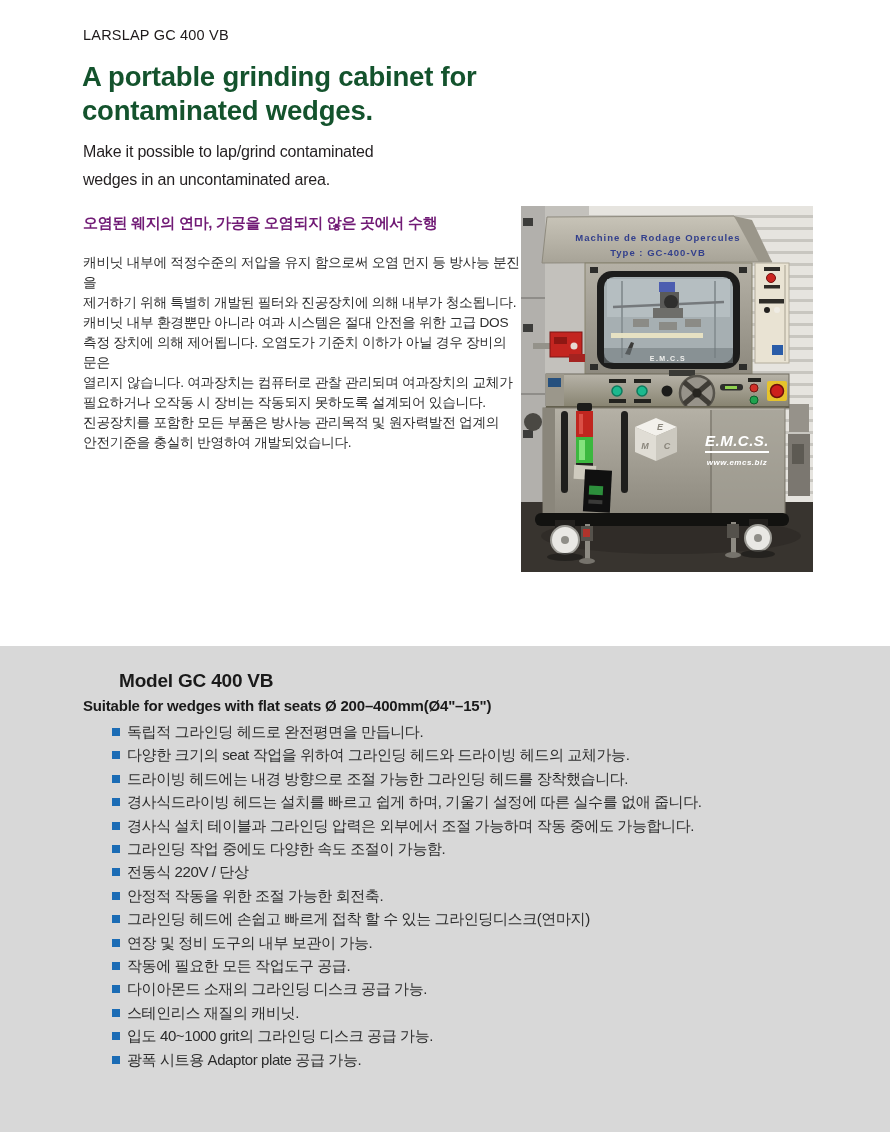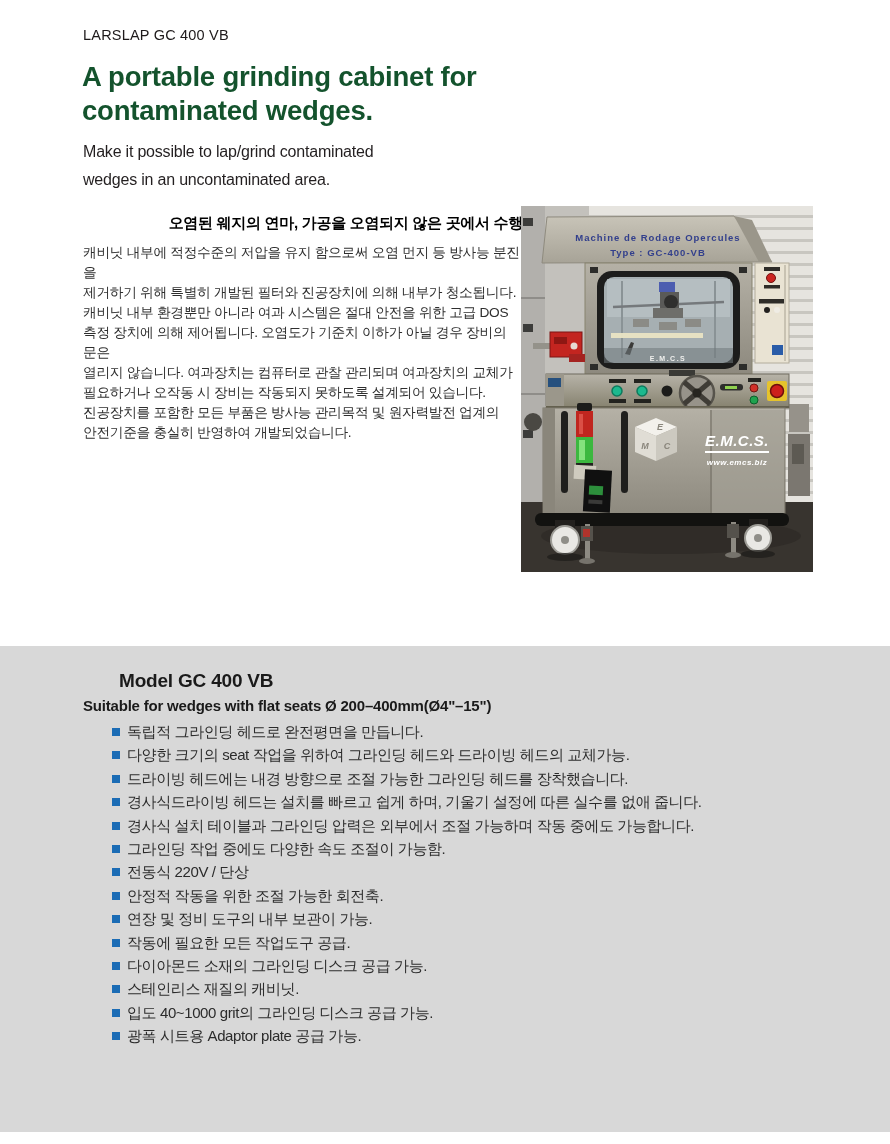--- a/index.html
+++ b/index.html
@@ -20,23 +20,22 @@
     font-size:27.5px;font-weight:bold;line-height:34px;color:#14532d;
     letter-spacing:-.2px;
   }
   .subtitle{
     position:absolute;left:83px;top:138px;
     font-size:16px;font-weight:400;line-height:28px;color:#231f20;
     letter-spacing:-.2px;
   }
   .kr-block{position:absolute;left:83px;top:212px;width:440px;}
   .kr-heading{
-    font-size:15px;font-weight:bold;color:#000000;line-height:22px;margin-bottom:9px;
+    font-size:15px;font-weight:bold;color:#701a75;line-height:22px;margin-bottom:19px;
     letter-spacing:-.3px;
-    text-align:right;
   }
   .kr-line{
     font-size:13.7px;color:#2e2e2e;line-height:20px;letter-spacing:-.3px;
   }
   .photo{
     position:absolute;left:521px;top:206px;width:292px;height:366px;
     display:block;
   }
   .gray-section{
     position:absolute;left:0;top:646px;width:890px;height:498px;
@@ -325,20 +324,24 @@
         <li class="feature">
           <span class="bullet"></span>
           <span>전동식 220V / 단상</span>
         </li>
 
         <li class="feature">
           <span class="bullet"></span>
           <span>안정적 작동을 위한 조절 가능한 회전축.</span>
         </li>
 
+        <li class="feature">
+          <span class="bullet"></span>
+          <span>그라인딩 헤드에 손쉽고 빠르게 접착 할 수 있는 그라인딩디스크(연마지)</span>
+        </li>
 
         <li class="feature">
           <span class="bullet"></span>
           <span>연장 및 정비 도구의 내부 보관이 가능.</span>
         </li>
 
         <li class="feature">
           <span class="bullet"></span>
           <span>작동에 필요한 모든 작업도구 공급.</span>
         </li>

